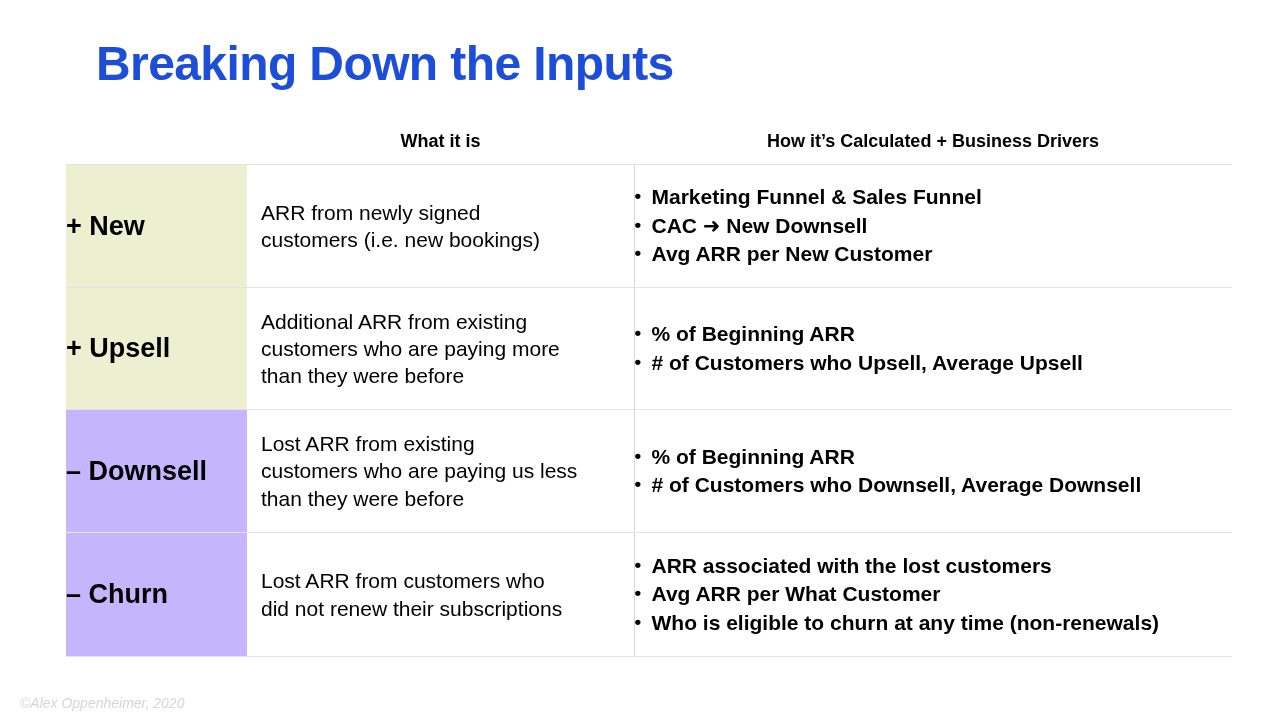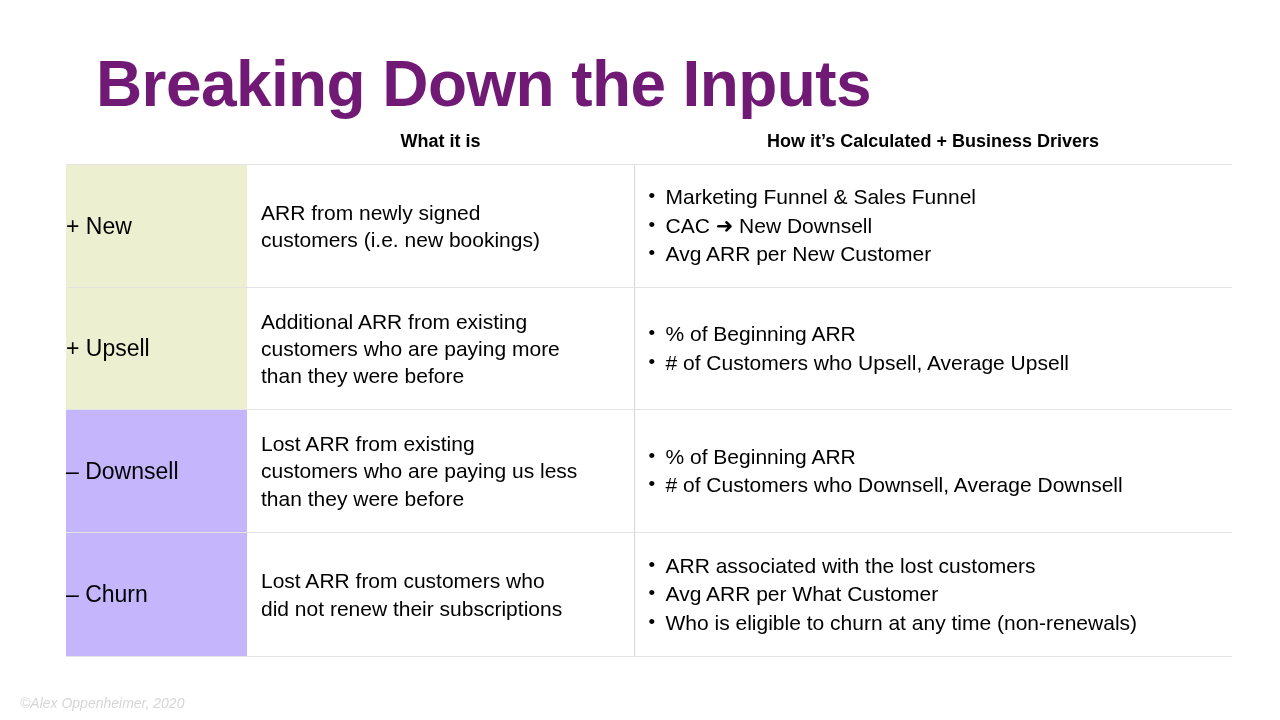--- a/index.html
+++ b/index.html
@@ -13,25 +13,25 @@
     font-family: "Liberation Sans", "DejaVu Sans", sans-serif;
     color: #000000;
     overflow: hidden;
     position: relative;
   }
 
   
   .slide-title {
     position: absolute;
     left: 96px;
-    top: 48px;
-    font-size: 64px;
+    top: 36px;
+    font-size: 48px;
     font-weight: bold;
     letter-spacing: -0.6px;
-    color: #701a75;
+    color: #1d4ed8;
     line-height: 1.15;
     white-space: nowrap;
   }
 
   
   .col-headers {
     position: absolute;
     left: 66px;
     top: 131px;
     width: 1166px;
@@ -75,22 +75,22 @@
     border-bottom: 1px solid #e3e3e3;
   }
 
   
   col.c-label { width: 181px; }
   col.c-what  { width: 387px; }
   col.c-how   { width: 598px; }
 
   
   .cell-label {
-    font-size: 23px;
-    font-weight: normal;
+    font-size: 27px;
+    font-weight: bold;
     color: #000000;
     padding: 0 0 0 24px;
     white-space: nowrap;
   }
   .cell-label.tint-green { background: #edf0d0; }
   .cell-label.tint-pink  { background: #c4b5fd; }
 
   
   .cell-what {
     font-size: 21px;
@@ -108,22 +108,23 @@
   .cell-how {
     font-size: 21px;
     line-height: 1.35;
     color: #000000;
     padding: 0 6px 0 12px;
     background: #ffffff;
     border-left: 1px solid #d6d6d6;
   }
   .bullets {
     list-style: none;
-    margin: 14px;
+    margin: 0;
     padding: 0;
+    font-weight: bold;
   }
   .bullets li {
     position: relative;
     padding-left: 17px;
     white-space: nowrap;
   }
   .bullets li::before {
     content: "\2022";
     position: absolute;
     left: 0;

